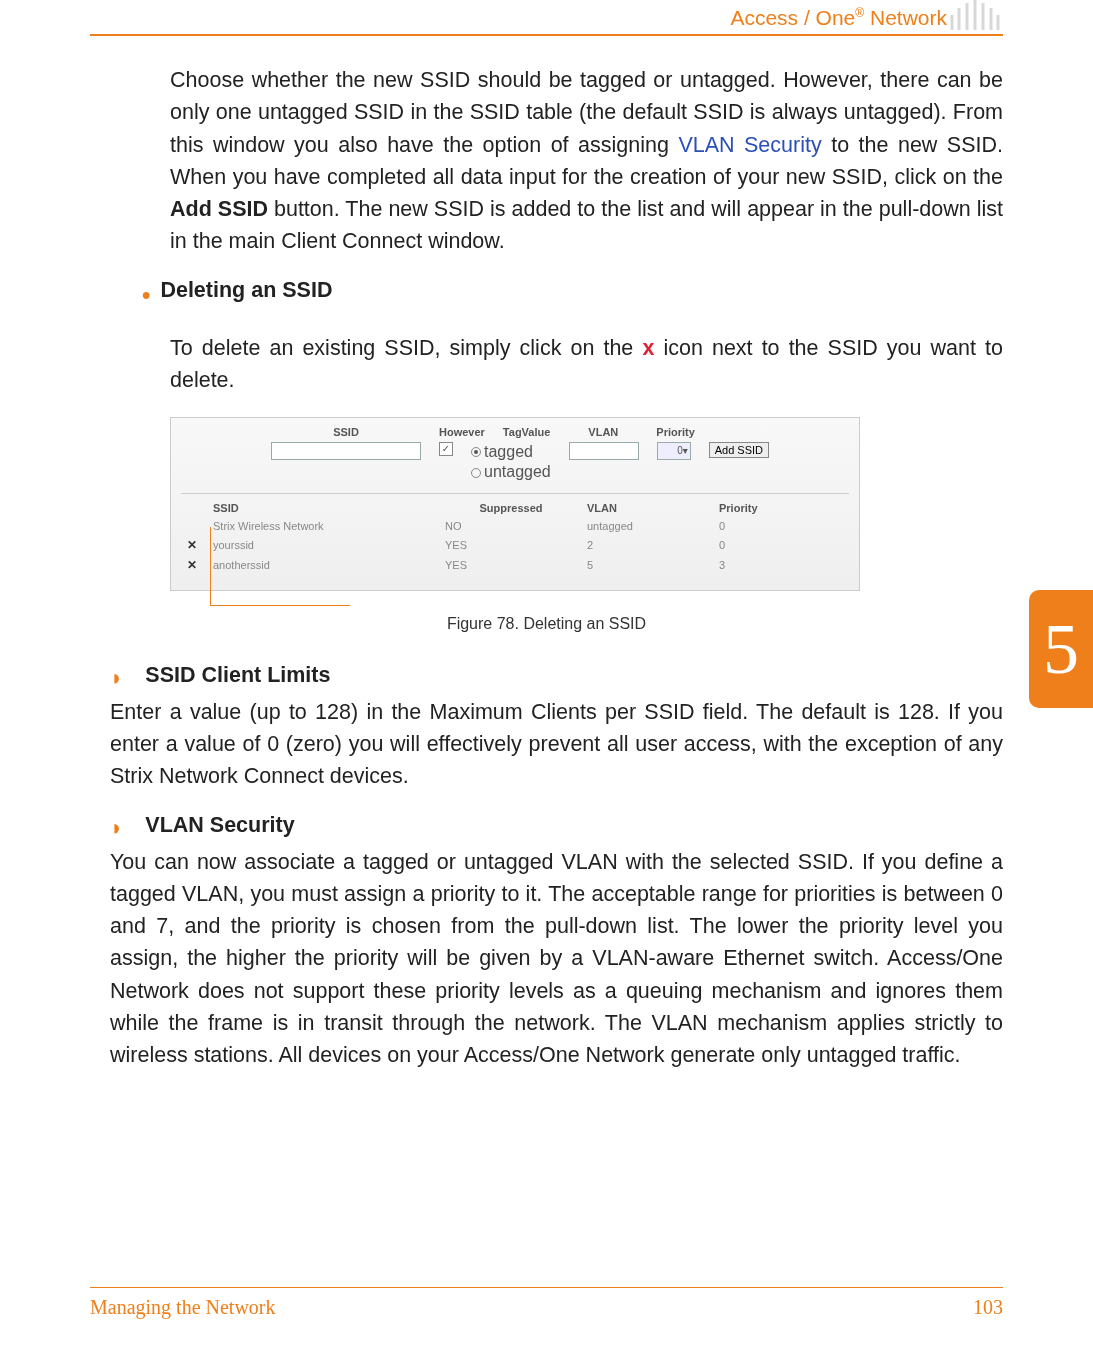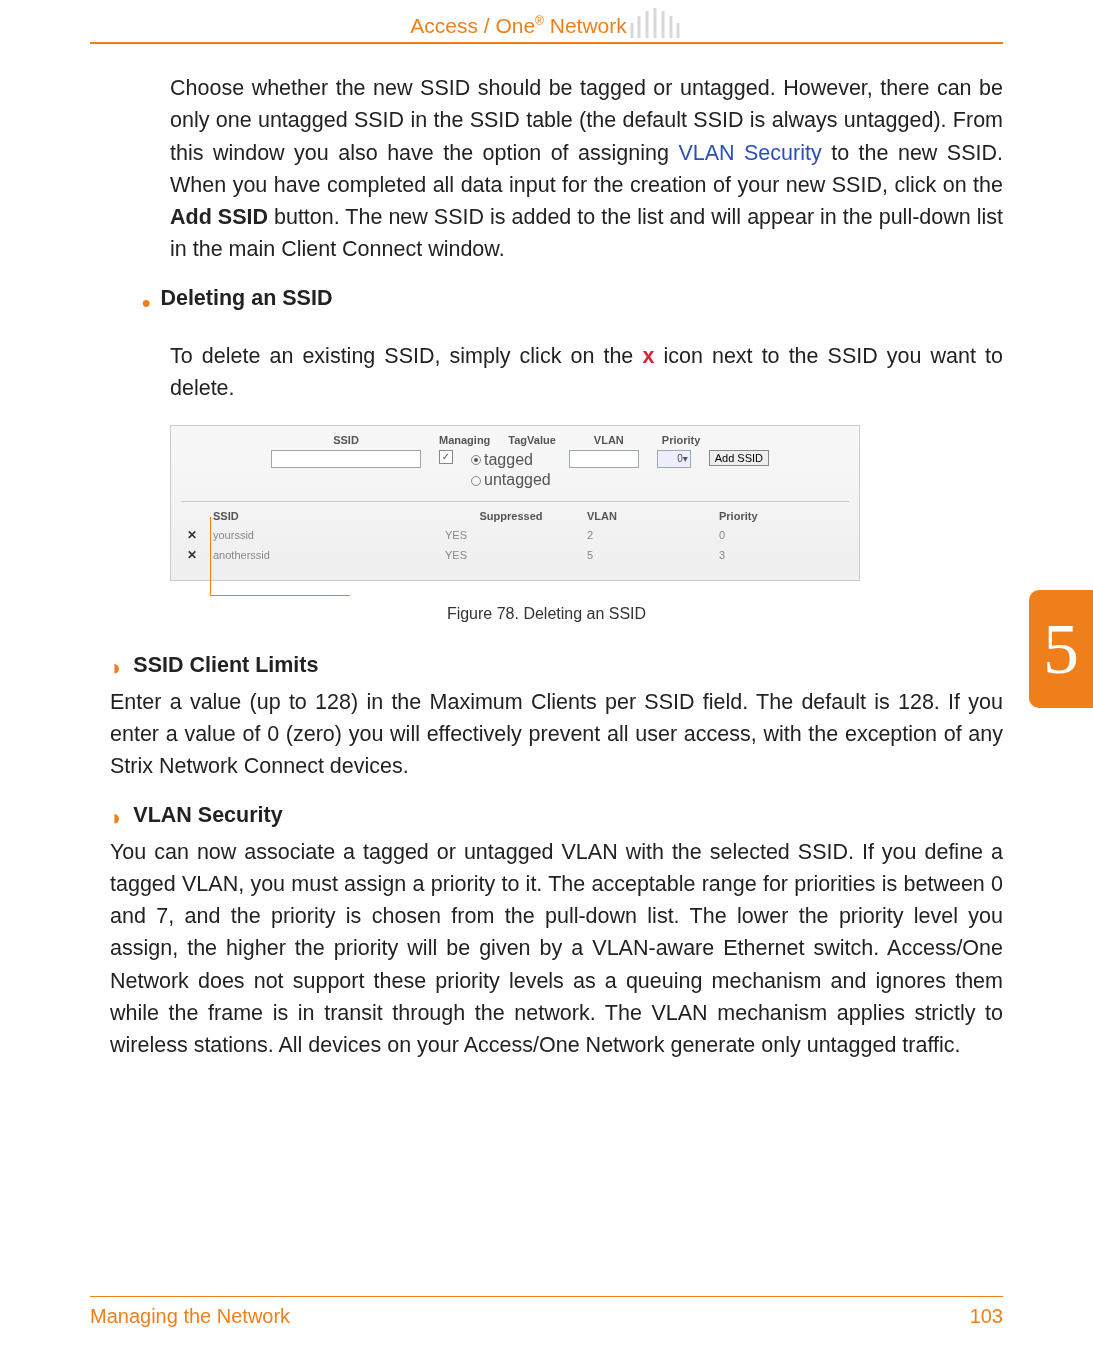--- a/index.html
+++ b/index.html
@@ -7,23 +7,22 @@
     font-family: "Optima", "Candara", "Segoe UI", sans-serif;
     width: 1093px;
     height: 1361px;
     background: #fff;
     color: #222;
     position: relative;
     padding: 0 90px 0 90px;
   }
   .header-row {
     display: flex;
-    justify-content: center;
+    justify-content: flex-end;
     align-items: flex-end;
-    padding-top: 8px;
   }
   .brand {
     color: #ee7f1a;
     font-size: 21px;
     font-weight: 400;
   }
   .brand sup { font-size: 12px; vertical-align: super; }
   .logo { opacity: 0.55; }
   .logo svg { display:block; }
   .rule-orange {
@@ -51,21 +50,21 @@
   .bullet-dot { color: #ee7f1a; font-size: 24px; line-height: 1.4; font-weight:700;}
   .bullet-title { font-size: 21.5px; font-weight: 700; }
   .sub-bullet-row {
     display:flex;
     align-items:flex-start;
     gap:10px;
     margin-left: 20px;
     margin-bottom:2px;
   }
   .sub-bullet-mark { color:#ee7f1a; font-size:22px; line-height:1.4; font-weight:700;}
-  .sub-bullet-title { font-size:21.5px; font-weight:700; }
+  .sub-bullet-title { font-size:21.5px; font-weight:700;margin-left:12px; }
   .x-icon { color:#d23; font-weight:700; font-family: Arial, sans-serif; }
   .figure-wrap { margin:18px 0 8px 80px; }
   .figure-box {
     width: 690px;
     border:1px solid #ccc;
     background: linear-gradient(#f8f8f8,#efefef);
     font-family: Arial, sans-serif;
     font-size: 12px;
     color:#555;
     padding:8px 10px 14px 10px;
@@ -135,23 +134,24 @@
     justify-content:center;
   }
   .chapter-num {
     color:#fff;
     font-family: Georgia, "Times New Roman", serif;
     font-size:72px;
     font-weight:400;
   }
   .footer {
     position:absolute;
-    bottom:33px;
+    bottom:42px;
     left:90px;
     right:90px;
+    font-family:Liberation Serif, serif;
   }
   .footer-rule {
     border:none;
     border-top:1px solid #ee7f1a;
     margin-bottom:8px;
   }
   .footer-row { display:flex; justify-content:space-between; font-size:20px; color:#ee7f1a;}
 </style>
 </head>
 <body>
@@ -185,21 +185,21 @@
   <span class="bullet-title">Deleting an SSID</span>
 </div>
 <p class="body-text indent-block">
   <span>To delete an existing SSID, simply click on the </span><span class="x-icon">x</span><span> icon next to the SSID you want to delete.</span>
 </p>
 
 <div class="figure-wrap">
   <div class="figure-box">
     <div class="fig-row1">
       <span class="fig-head" style="width:150px;text-align:center;">SSID</span>
-      <span class="fig-head">Managing</span>
+      <span class="fig-head">However</span>
       <span class="fig-head">TagValue</span>
       <span class="fig-head" style="width:70px;text-align:center;">VLAN</span>
       <span class="fig-head">Priority</span>
     </div>
     <div class="fig-row1" style="margin-top:4px;align-items:flex-start;">
       <span class="fig-ssid-input"></span>
       <span class="fig-check">✓</span>
       <span style="font-size:16px;line-height:1.3;">
         <span><span class="fig-radio sel"></span><span>tagged</span></span><br>
         <span><span class="fig-radio"></span><span>untagged</span></span>
@@ -212,20 +212,27 @@
     <table class="fig-table">
       <tbody>
           <tr>
         <th style="width:24px;"></th>
         <th style="width:230px;">SSID</th>
         <th style="width:140px;text-align:center;">Suppressed</th>
         <th style="width:130px;">VLAN</th>
         <th>Priority</th>
       </tr>
       <tr>
+        <td class="fig-x"></td>
+        <td>Strix Wireless Network</td>
+        <td>NO</td>
+        <td>untagged</td>
+        <td>0</td>
+      </tr>
+      <tr>
         <td class="fig-x">✕</td>
         <td>yourssid</td>
         <td>YES</td>
         <td>2</td>
         <td>0</td>
       </tr>
       <tr>
         <td class="fig-x">✕</td>
         <td>anotherssid</td>
         <td>YES</td>

